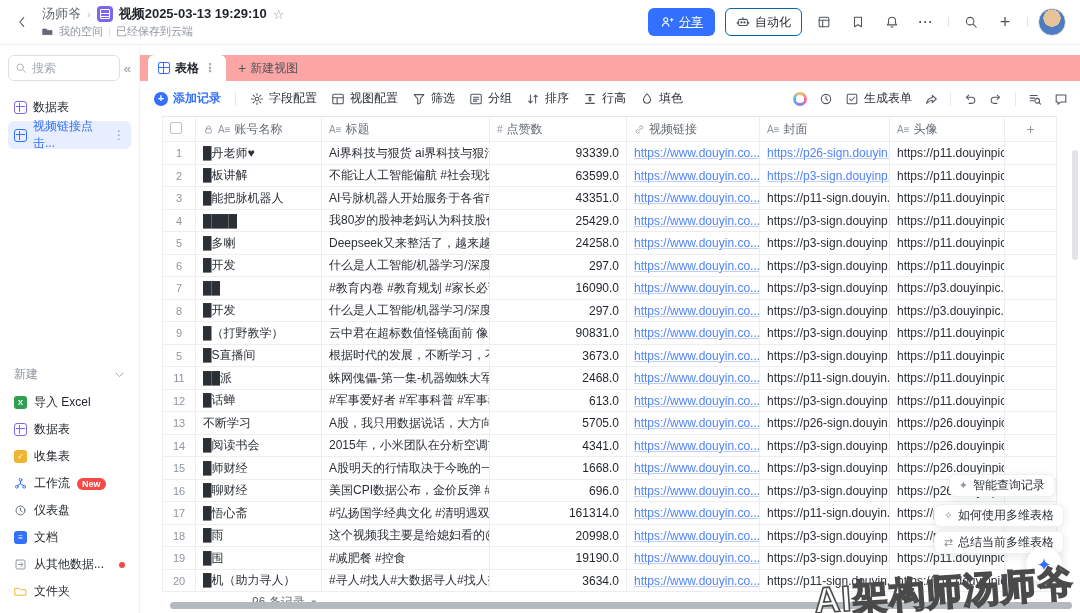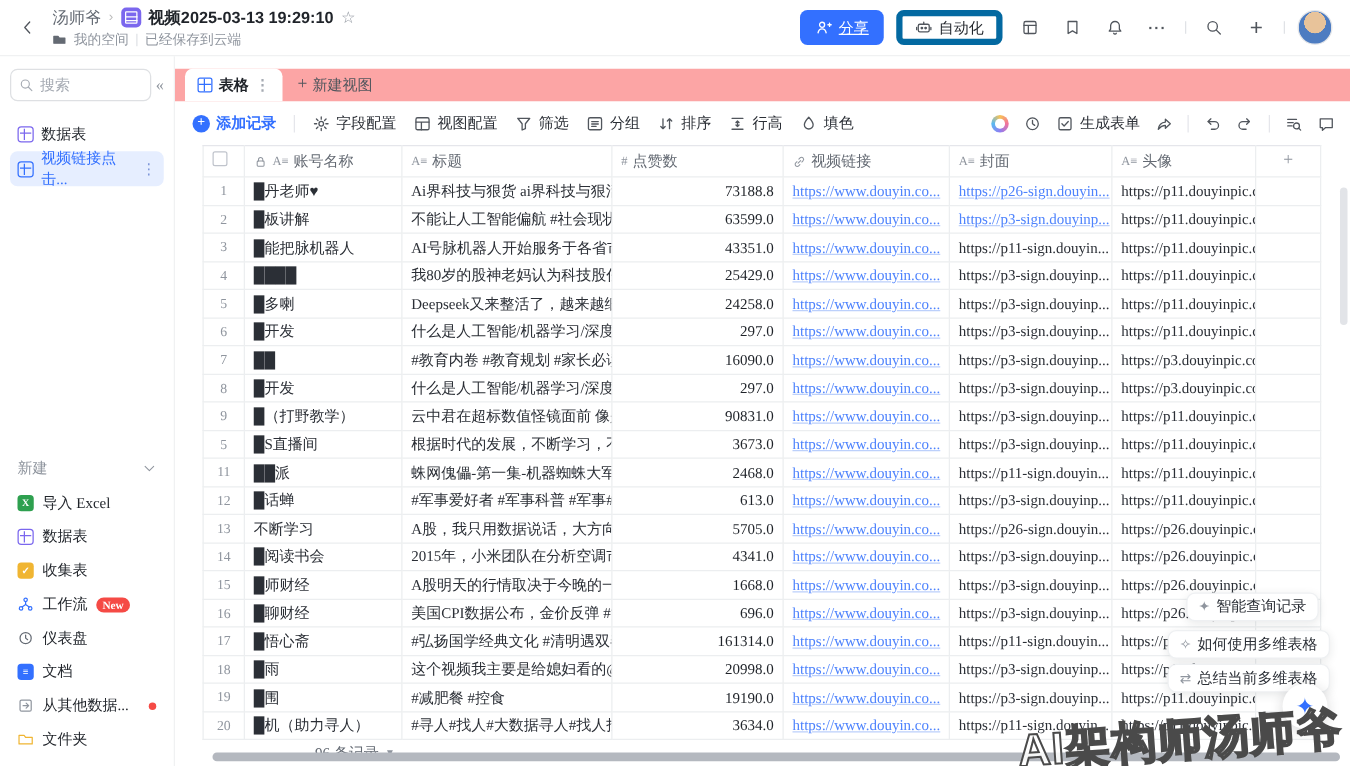--- a/index.html
+++ b/index.html
@@ -19,27 +19,27 @@
   .base-ic { width:16px; height:16px; background:#7b67ee; border-radius:4px; position:relative; }
   .base-ic::before { content:""; position:absolute; inset:3px; border:1.2px solid #fff; border-radius:1px; }
   .base-ic::after { content:""; position:absolute; left:3px; right:3px; top:7px; height:1.2px; background:#fff; box-shadow:0 3px 0 #fff; }
   .doc-title { font-weight:700; }
   .star { color:#8f959e; font-size:13px; }
   .subtitle-row { display:flex; align-items:center; gap:6px; font-size:11px; color:#8f959e; }
   .vline { width:1px; height:10px; background:#e0e2e6; }
   .tb-right { display:flex; align-items:center; gap:10px; }
   .share-btn { display:flex; align-items:center; gap:5px; background:#3370ff; color:#fff; border:none; border-radius:6px; height:28px; padding:0 12px; font-size:12px; cursor:pointer;text-decoration:underline; }
   .share-btn svg { stroke:#fff; }
-  .auto-btn { display:flex; align-items:center; gap:5px; background:#fff; color:#1f2329; border:5px solid #0369a1; border-radius:6px; height:28px; padding:0 10px; font-size:12px; cursor:pointer; }
+  .auto-btn { display:flex; align-items:center; gap:5px; background:#fff; color:#1f2329; border:1px solid #0369a1; border-radius:6px; height:28px; padding:0 10px; font-size:12px; cursor:pointer; }
   .icon-btn { width:24px; height:24px; display:flex; align-items:center; justify-content:center; cursor:pointer; color:#51565d; }
   .dots { letter-spacing:1px; color:#51565d; font-weight:700; }
   .avatar { width:28px; height:28px; border-radius:50%; background:radial-gradient(circle at 50% 35%, #e8c39a 0 40%, #4d7cc1 41% 100%); border:1px solid #e3e5e8; }
 
   
-  .body-row { display:flex; height:568px;font-family:Liberation Serif, serif; }
+  .body-row { display:flex; height:568px; }
   .sidebar { width:140px; border-right:1px solid #f0f1f2; display:flex; flex-direction:column; padding:10px 8px 8px 8px; }
   .main { flex:1; display:flex; flex-direction:column; padding-top:10px; min-width:0; }
 
   
   .search-row { display:flex; align-items:center; gap:4px; margin-bottom:12px; }
   .search-box { flex:1; display:flex; align-items:center; gap:5px; border:1px solid #dee0e3; border-radius:6px; height:26px; padding:0 6px; }
   .search-box input { border:none; outline:none; width:60px; font-size:12px; color:#1f2329; font-family:inherit; }
   .search-box input::placeholder { color:#a6abb3; }
   .collapse { color:#8f959e; font-size:13px; cursor:pointer; }
   .side-item { display:flex; align-items:center; gap:6px; height:28px; padding:0 6px; border-radius:6px; color:#1f2329; cursor:pointer; }
@@ -435,21 +435,21 @@
                 </span>
               </th>
             <th class="pluscol">+</th>
           </tr>
         </thead>
         <tbody>
             <tr>
           <td class="rownum">1</td>
           <td class="plain">█丹老师♥</td>
           <td class="plain">Ai界科技与狠货 ai界科技与狠活太恶...</td>
-          <td class="likes">73188.8</td>
+          <td class="likes">93339.0</td>
           <td class="link">https://www.douyin.co...</td>
           <td class="link">https://p26-sign.douyin...</td>
           <td class="plain">https://p11.douyinpic.c...</td>
           <td></td>
         </tr>
             <tr>
           <td class="rownum">2</td>
           <td class="plain">█板讲解</td>
           <td class="plain">不能让人工智能偏航 #社会现状 #人...</td>
           <td class="likes">63599.0</td>

